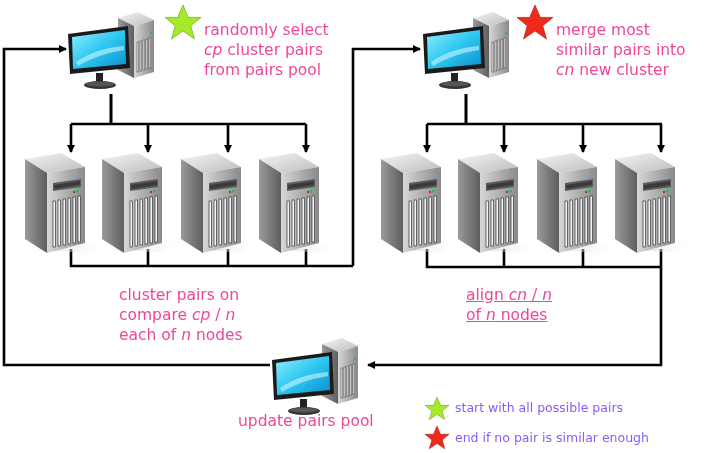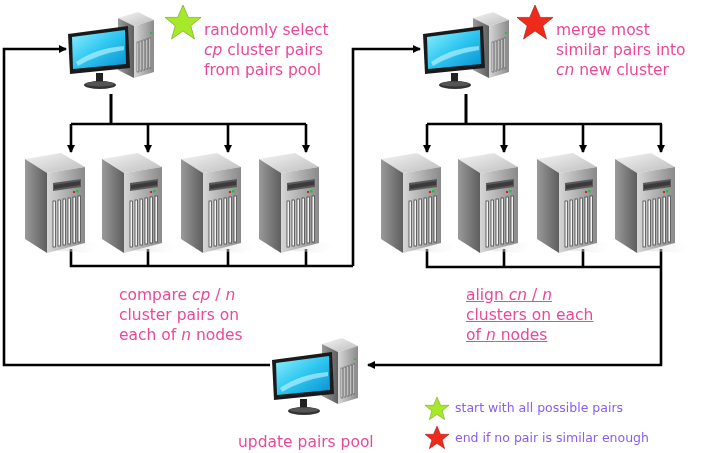--- a/index.html
+++ b/index.html
@@ -341,27 +341,26 @@
   <div>from pairs pool</div>
 </div>
 
 <div class="txt" style="left:556px; top:20px;">
   <div>merge most</div>
   <div>similar pairs into</div>
   <div><i>cn</i><span> new cluster</span></div>
 </div>
 
 <div class="txt" style="left:119px; top:285px;">
+  <div>cluster pairs on</div>
   <div><span>compare </span><i>cp</i><span> / </span><i>n</i></div>
-  <div>cluster pairs on</div>
   <div><span>each of </span><i>n</i><span> nodes</span></div>
 </div>
 
 <div class="txt" style="left:466px; top:285px;text-decoration:underline;">
   <div><span>align </span><i>cn</i><span> / </span><i>n</i></div>
-  <div>clusters on each</div>
   <div><span>of </span><i>n</i><span> nodes</span></div>
 </div>
 
-<div class="txt" style="left:238px; top:432px;">update pairs pool</div>
+<div class="txt" style="left:238px; top:411px;">update pairs pool</div>
 
 <div class="legend-txt" style="left:455px; top:400px;">start with all possible pairs</div>
 <div class="legend-txt" style="left:455px; top:430px;">end if no pair is similar enough</div>
 
 </body></html>

